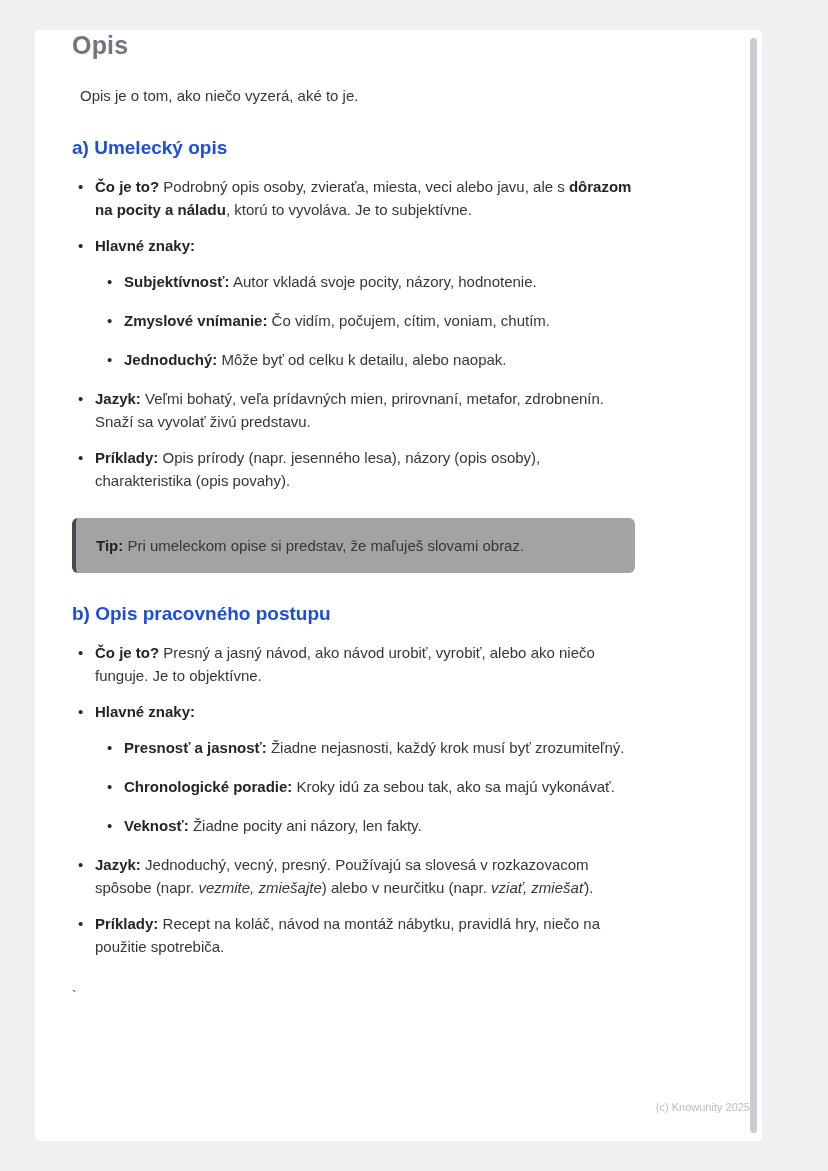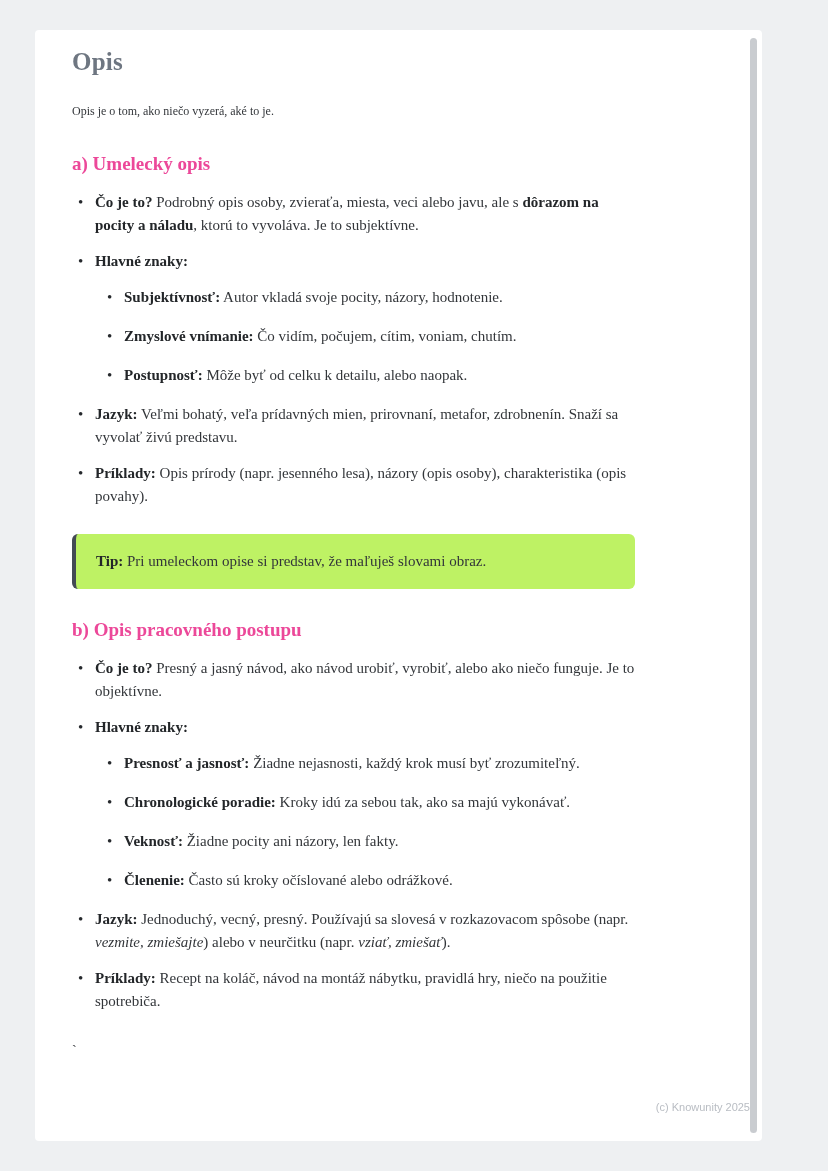--- a/index.html
+++ b/index.html
@@ -11,40 +11,40 @@
   }
   .page {
     position:relative;
     width:727px;
     height:1111px;
     margin:30px 0 0 35px;
     background:#ffffff;
     border-radius:4px;
   }
   .content {
-    padding:18px 0 0 37px;
+    padding:1px 0 0 37px;
     width:600px;
-    font-family:Liberation Serif, serif;
   }
   h1.doc-title {
     font-size:25px;
     font-weight:700;
     color:#6e7681;
     letter-spacing:0.2px;
     margin-bottom:24px;
   }
   p.intro {
-    font-size:12px;
+    font-size:15px;
     line-height:23px;
     margin-bottom:0;
+    margin-left:8px;
   }
   h2.section-heading {
     font-size:19px;
     font-weight:700;
-    color:#ec4899;
+    color:#1d4ed8;
     margin-top:30px;
     margin-bottom:16px;
   }
   ul.list { list-style:none; width:563px; }
   ul.list li {
     position:relative;
     padding-left:23px;
     font-size:15px;
     line-height:23px;
   }
@@ -56,21 +56,21 @@
     color:#26292d;
   }
   ul.list > li { margin-bottom:13px; }
   ul.nested { margin-top:13px; margin-left:6px; width:auto; }
   ul.nested > li { margin-bottom:16px; }
   .b { font-weight:700; color:#232629; }
   .i { font-style:italic; }
   .tip {
     width:563px;
     margin-top:26px;
-    background:#bef264;
+    background:#a3a3a3;
     border-left:4px solid #434a54;
     border-radius:6px;
     padding:16px 20px;
     font-size:15px;
     line-height:23px;
   }
   .section-b { margin-top:18px; }
   .stray {
     margin-top:30px;
     font-size:14px;
@@ -112,21 +112,21 @@
       <li>
         <div class="li-text"><span class="b">Hlavné znaky:</span></div>
         <ul class="list nested">
           <li>
             <div class="li-text"><span class="b">Subjektívnosť:</span><span> Autor vkladá svoje pocity, názory, hodnotenie.</span></div>
           </li>
           <li>
             <div class="li-text"><span class="b">Zmyslové vnímanie:</span><span> Čo vidím, počujem, cítim, voniam, chutím.</span></div>
           </li>
           <li>
-            <div class="li-text"><span class="b">Postupnosť:</span><span> Môže byť od celku k detailu, alebo naopak.</span></div>
+            <div class="li-text"><span class="b">Jednoduchý:</span><span> Môže byť od celku k detailu, alebo naopak.</span></div>
           </li>
         </ul>
       </li>
       <li>
         <div class="li-text"><span class="b">Jazyk:</span><span> Veľmi bohatý, veľa prídavných mien, prirovnaní, metafor, zdrobnenín. Snaží sa vyvolať živú predstavu.</span></div>
       </li>
       <li>
         <div class="li-text"><span class="b">Príklady:</span><span> Opis prírody (napr. jesenného lesa), názory (opis osoby), charakteristika (opis povahy).</span></div>
       </li>
     </ul>
@@ -147,23 +147,20 @@
           <ul class="list nested">
             <li>
               <div class="li-text"><span class="b">Presnosť a jasnosť:</span><span> Žiadne nejasnosti, každý krok musí byť zrozumiteľný.</span></div>
             </li>
             <li>
               <div class="li-text"><span class="b">Chronologické poradie:</span><span> Kroky idú za sebou tak, ako sa majú vykonávať.</span></div>
             </li>
             <li>
               <div class="li-text"><span class="b">Veknosť:</span><span> Žiadne pocity ani názory, len fakty.</span></div>
             </li>
-            <li>
-              <div class="li-text"><span class="b">Členenie:</span><span> Často sú kroky očíslované alebo odrážkové.</span></div>
-            </li>
           </ul>
         </li>
         <li>
           <div class="li-text"><span class="b">Jazyk:</span><span> Jednoduchý, vecný, presný. Používajú sa slovesá v rozkazovacom spôsobe (napr. </span><span class="i">vezmite, zmiešajte</span><span>) alebo v neurčitku (napr. </span><span class="i">vziať, zmiešať</span><span>).</span></div>
         </li>
         <li>
           <div class="li-text"><span class="b">Príklady:</span><span> Recept na koláč, návod na montáž nábytku, pravidlá hry, niečo na použitie spotrebiča.</span></div>
         </li>
       </ul>
     </div>

